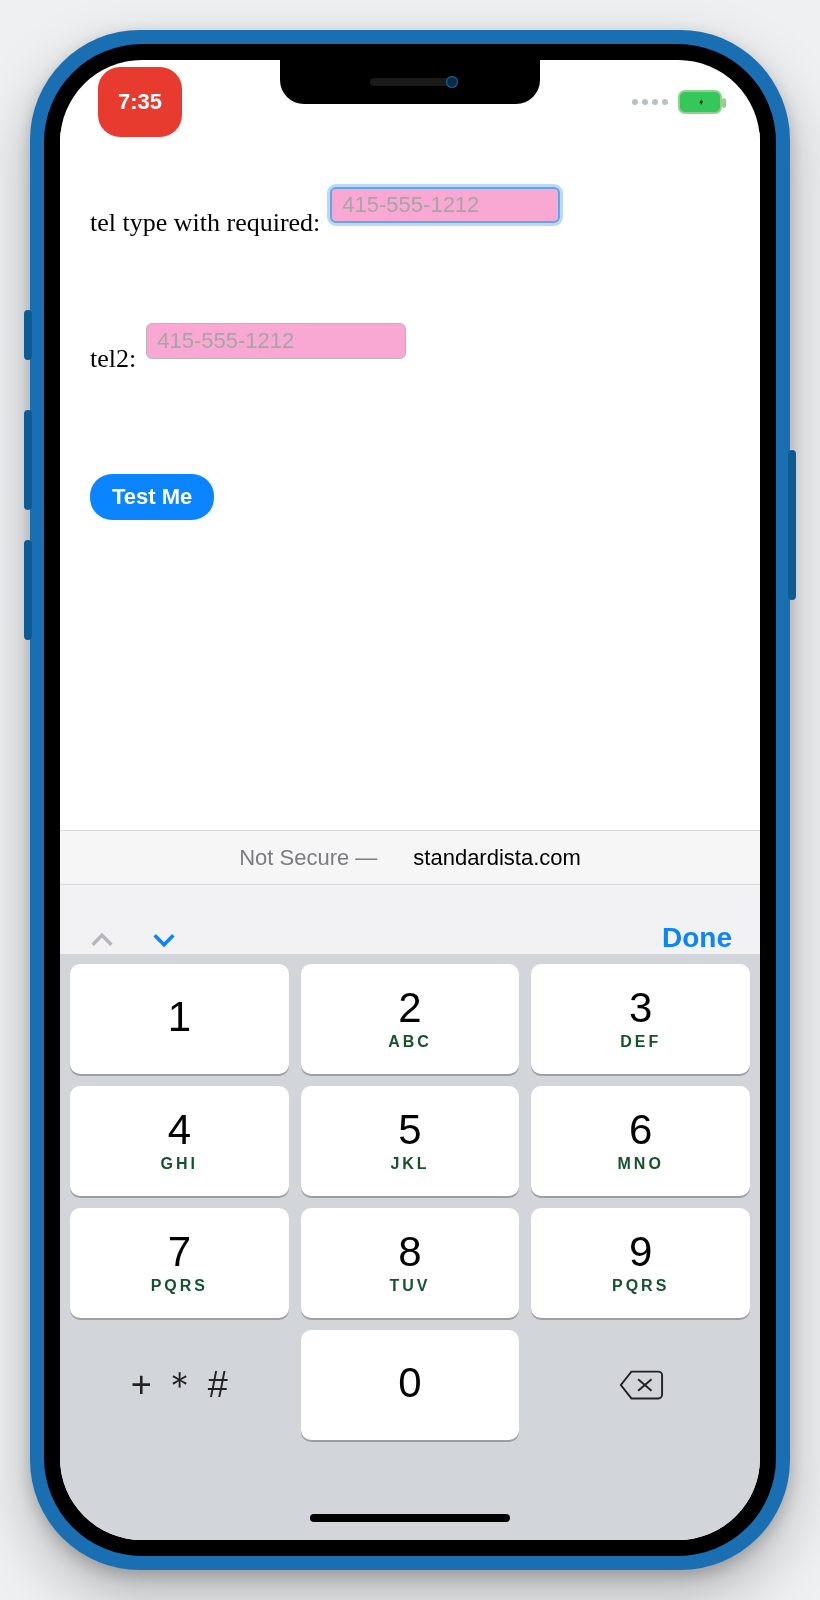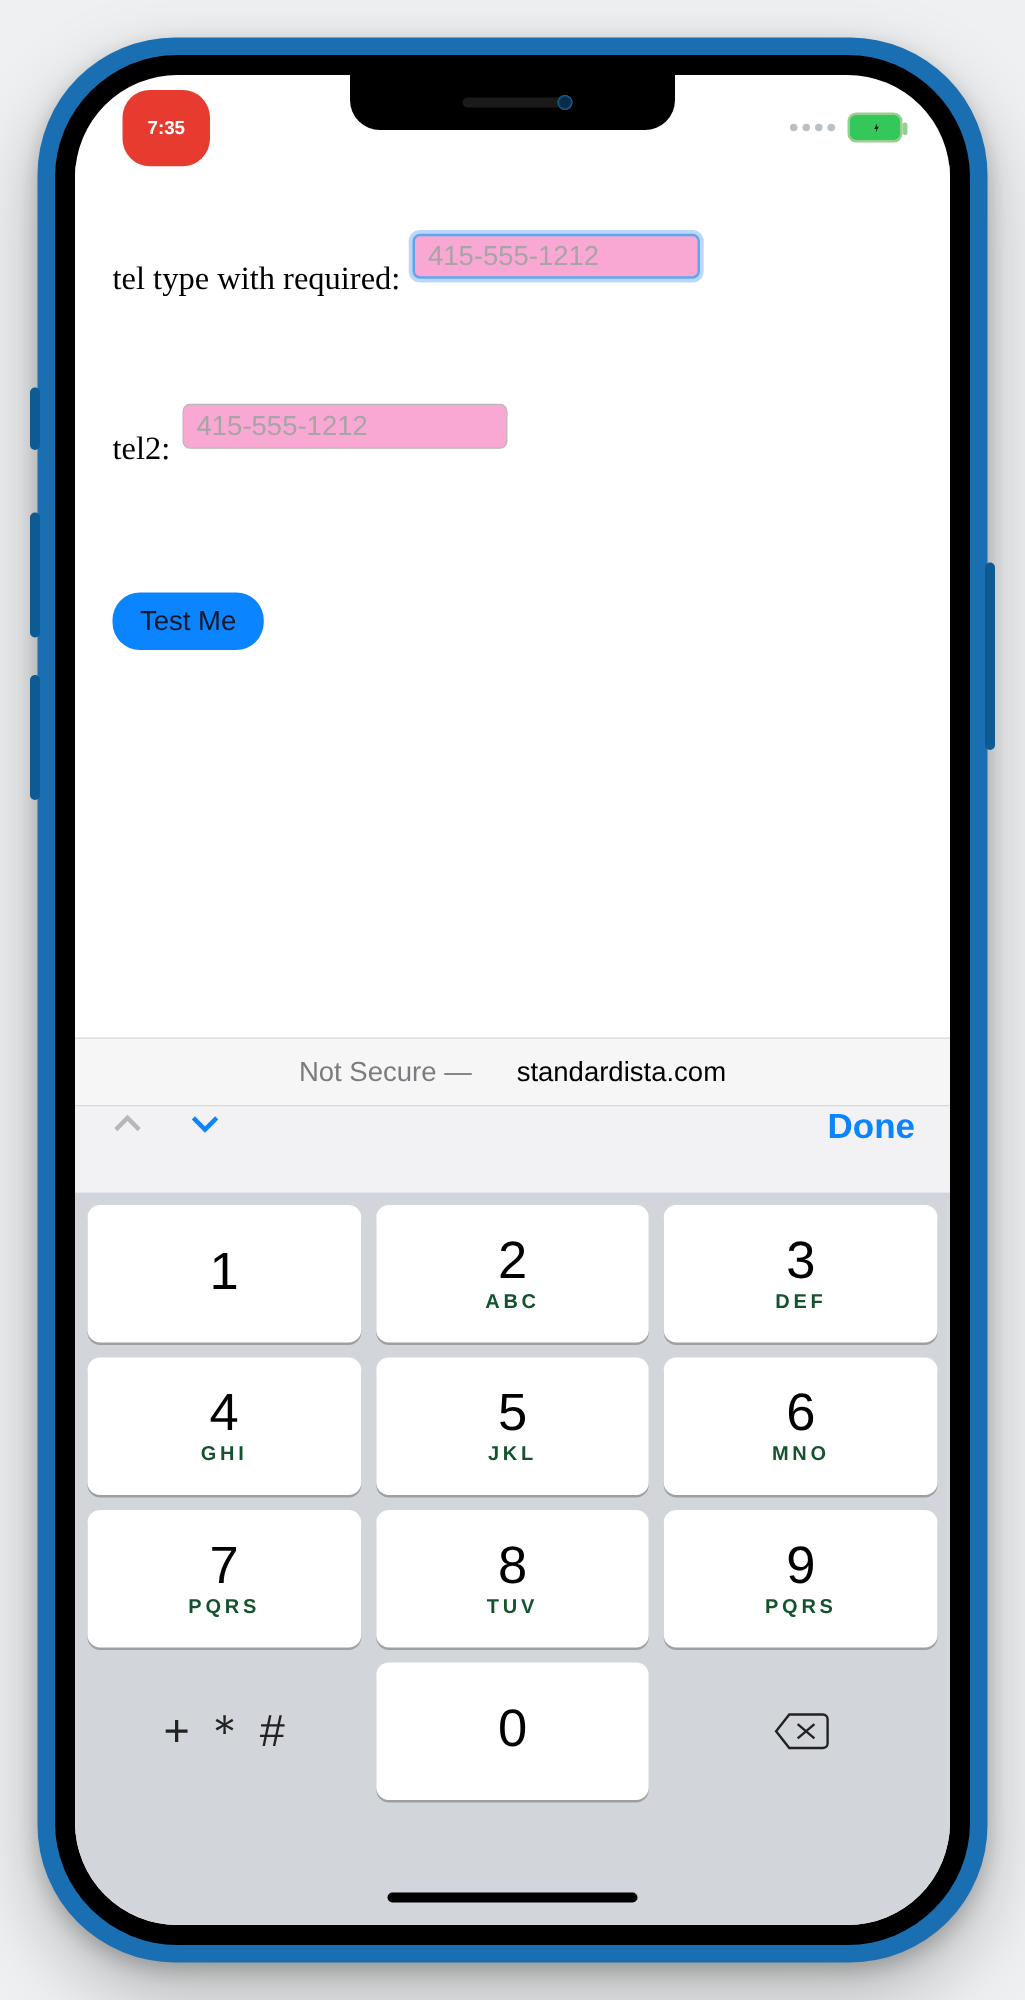--- a/index.html
+++ b/index.html
@@ -48,21 +48,21 @@
 
   
   .status {
     height: 72px; width:100%;
     display:flex; align-items:center; justify-content:space-between;
     padding: 12px 38px 0 38px;
     position:relative; z-index:40;
   }
   .time-pill {
     background:#e63b2e; color:#fff; font-weight:700;
-    font-size:15px; padding:22px 20px; border-radius:22px;
+    font-size:22px; padding:22px 20px; border-radius:22px;
   }
   .status-right { display:flex; align-items:center; gap:10px; }
   .dots { display:flex; gap:4px; }
   .dots span { width:6px; height:6px; border-radius:50%; background:#b9c0c6; }
   .battery {
     width:44px; height:24px; border:2px solid #96cf8f; border-radius:7px;
     position:relative; background:#34c759;
     display:flex; align-items:center; justify-content:center;
   }
   .battery::after { content:""; position:absolute; right:-6px; top:6px; width:4px; height:10px; background:#96cf8f; border-radius:2px; }
@@ -79,37 +79,37 @@
     color:#333;
   }
   input[type="tel"].focused {
     outline:none; border:2px solid #5ea6ee; box-shadow:0 0 0 3px rgba(64,144,234,0.35);
   }
   input::placeholder { color:#a5a5a5; }
   .tel1 { width: 230px; }
   .tel2 { width: 260px; }
 
   .test-btn {
-    display:inline-block; background:#0a84ff; color:#0f172a;
-    font-size:22px; font-weight:400; border:none;
+    display:inline-block; background:#0a84ff; color:#ffffff;
+    font-size:22px; font-weight:700; border:none;
     padding:10px 22px; border-radius:22px; margin-top:30px;
   }
 
   
   .urlbar {
     height:54px; background:#f6f6f7; border-top:1px solid #d9d9da;
     display:flex; align-items:center; justify-content:center;
     font-size:22px; color:#7c7c80;gap:14px;
   }
   .urlbar b { color:#000; font-weight:400; margin-left:22px; }
 
   
   .accessory {
     height:70px; background:#f2f2f4; border-top:1px solid #d9d9da;
-    display:flex; align-items:flex-start; justify-content:space-between;
+    display:flex; align-items:flex-end; justify-content:space-between;
     padding:0 28px;
   }
   .acc-left { display:flex; gap:34px; align-items:center; }
   .chev { width:28px; height:28px; }
   .chev.up svg { stroke:#b5b7bb; }
   .chev.down svg { stroke:#0a84ff; }
   .done { color:#0a84ff; font-size:28px; font-weight:600; }
 
   
   .keypad {

